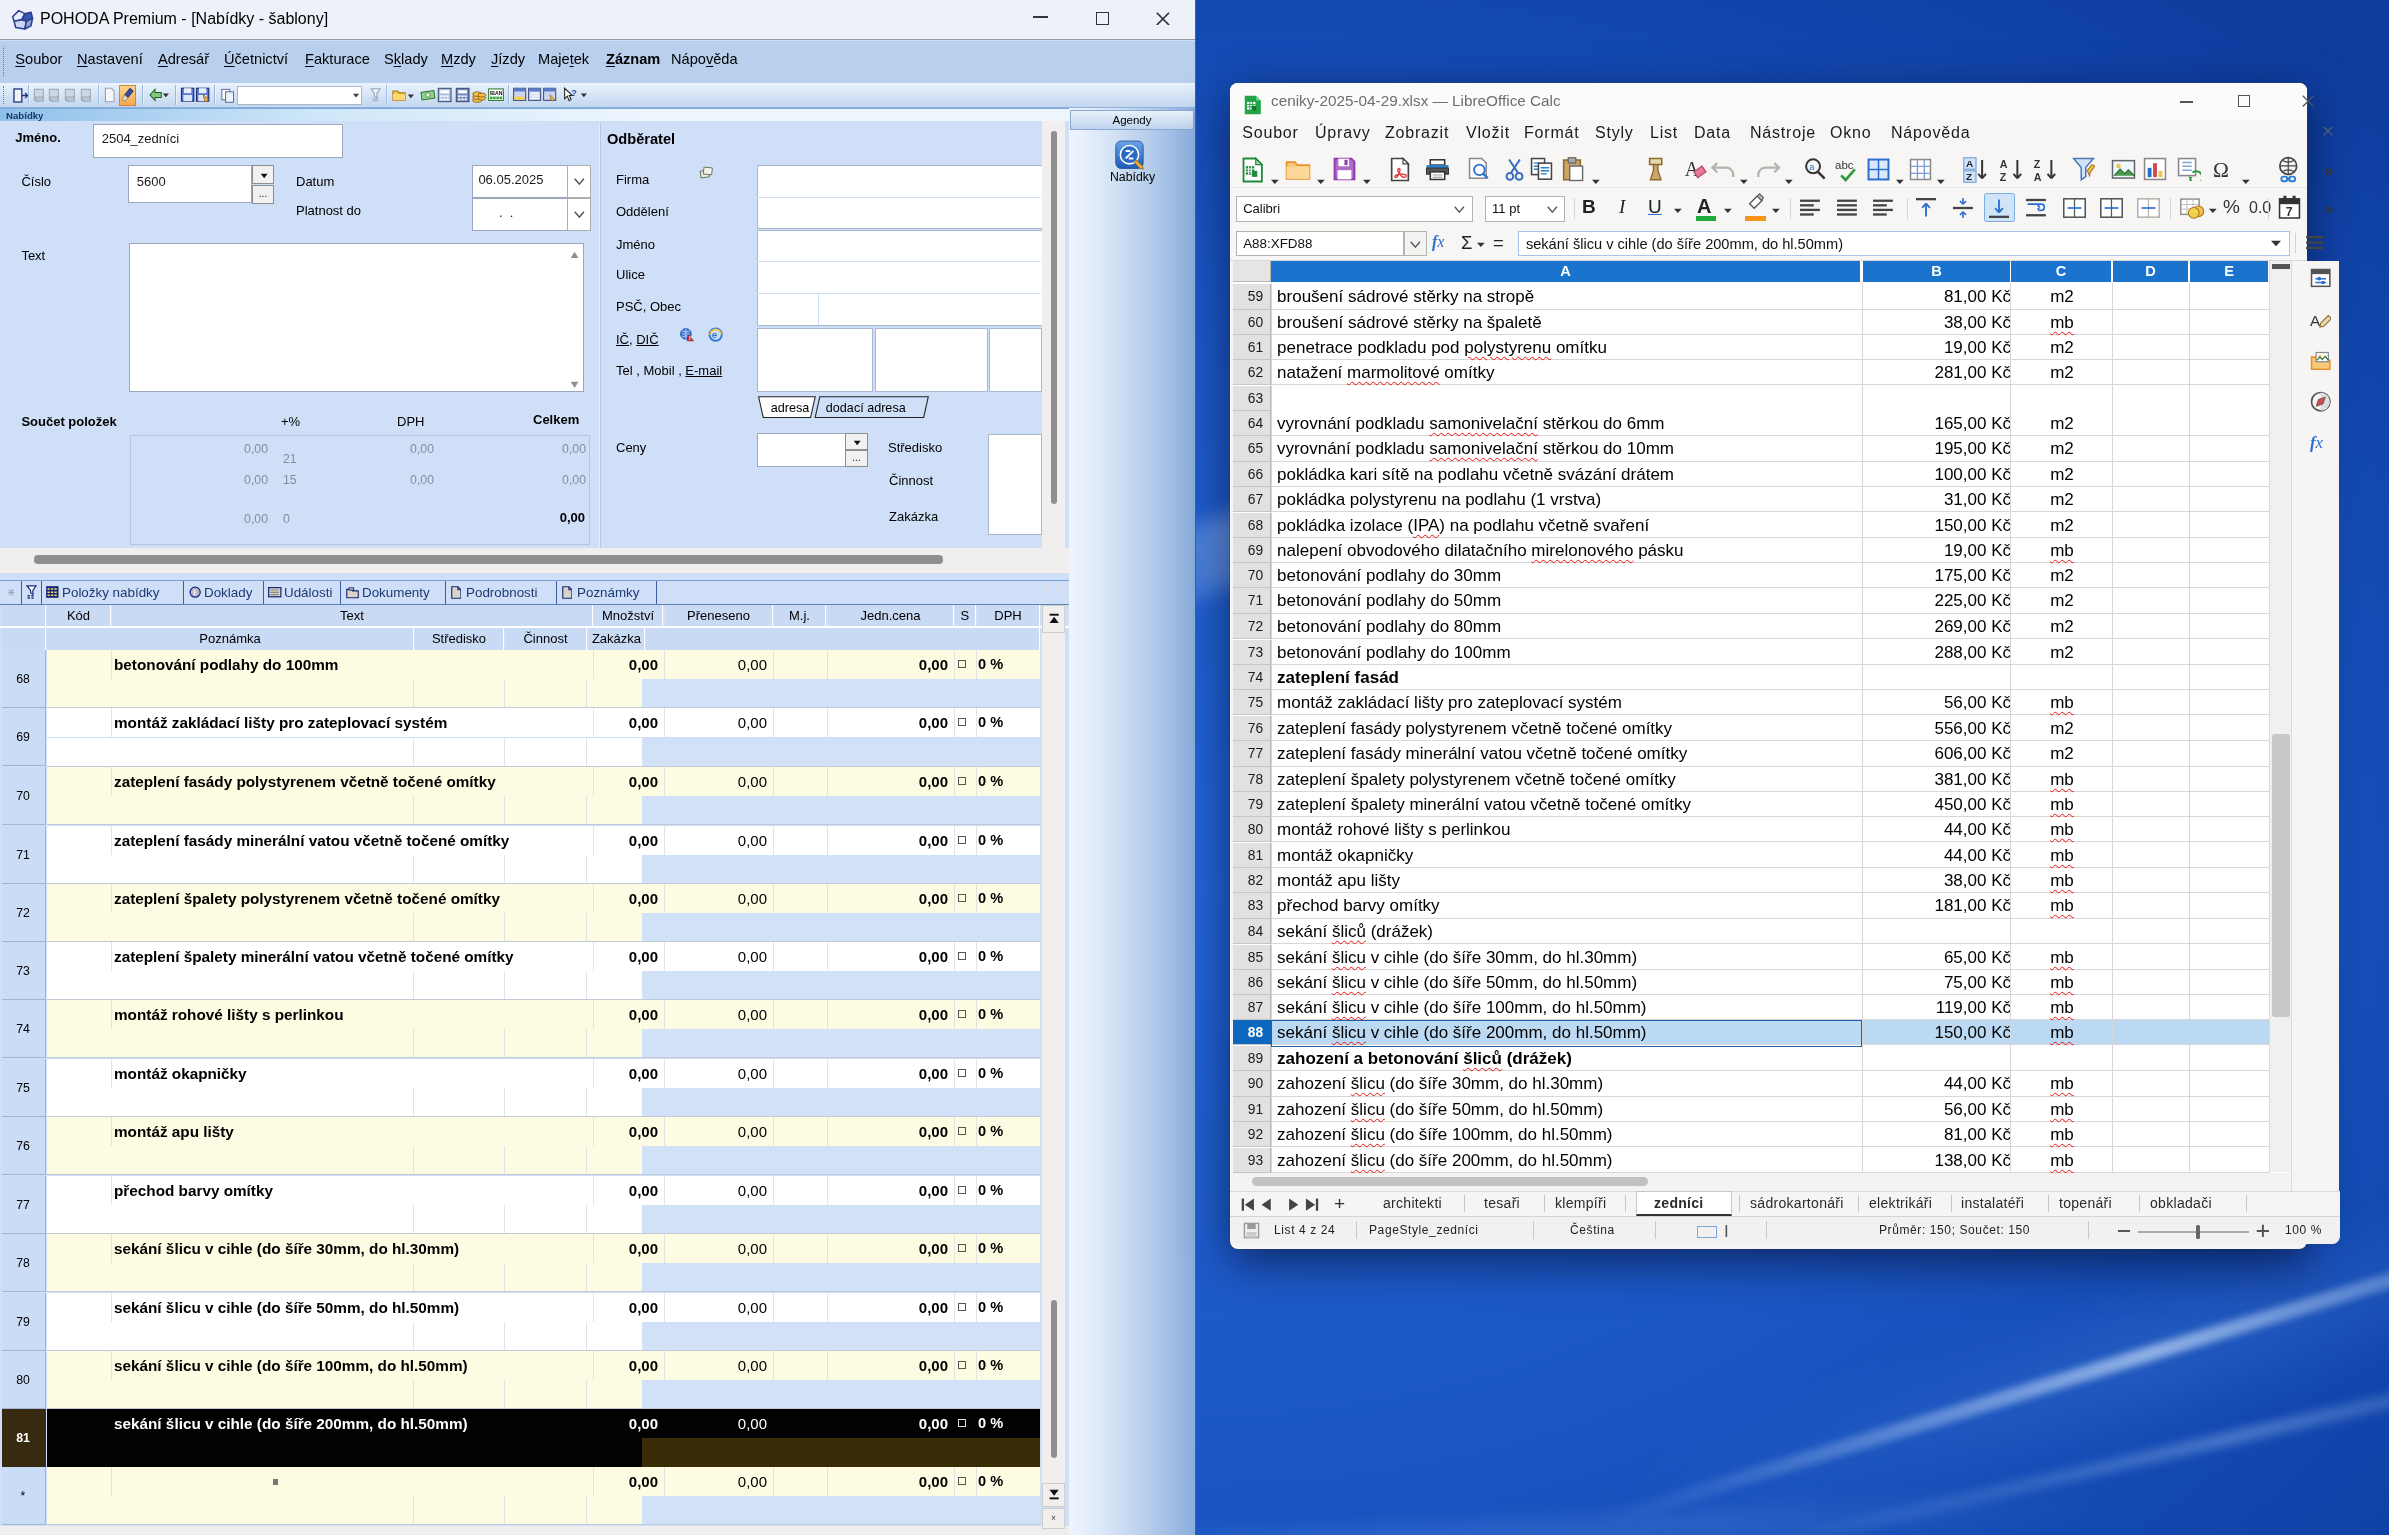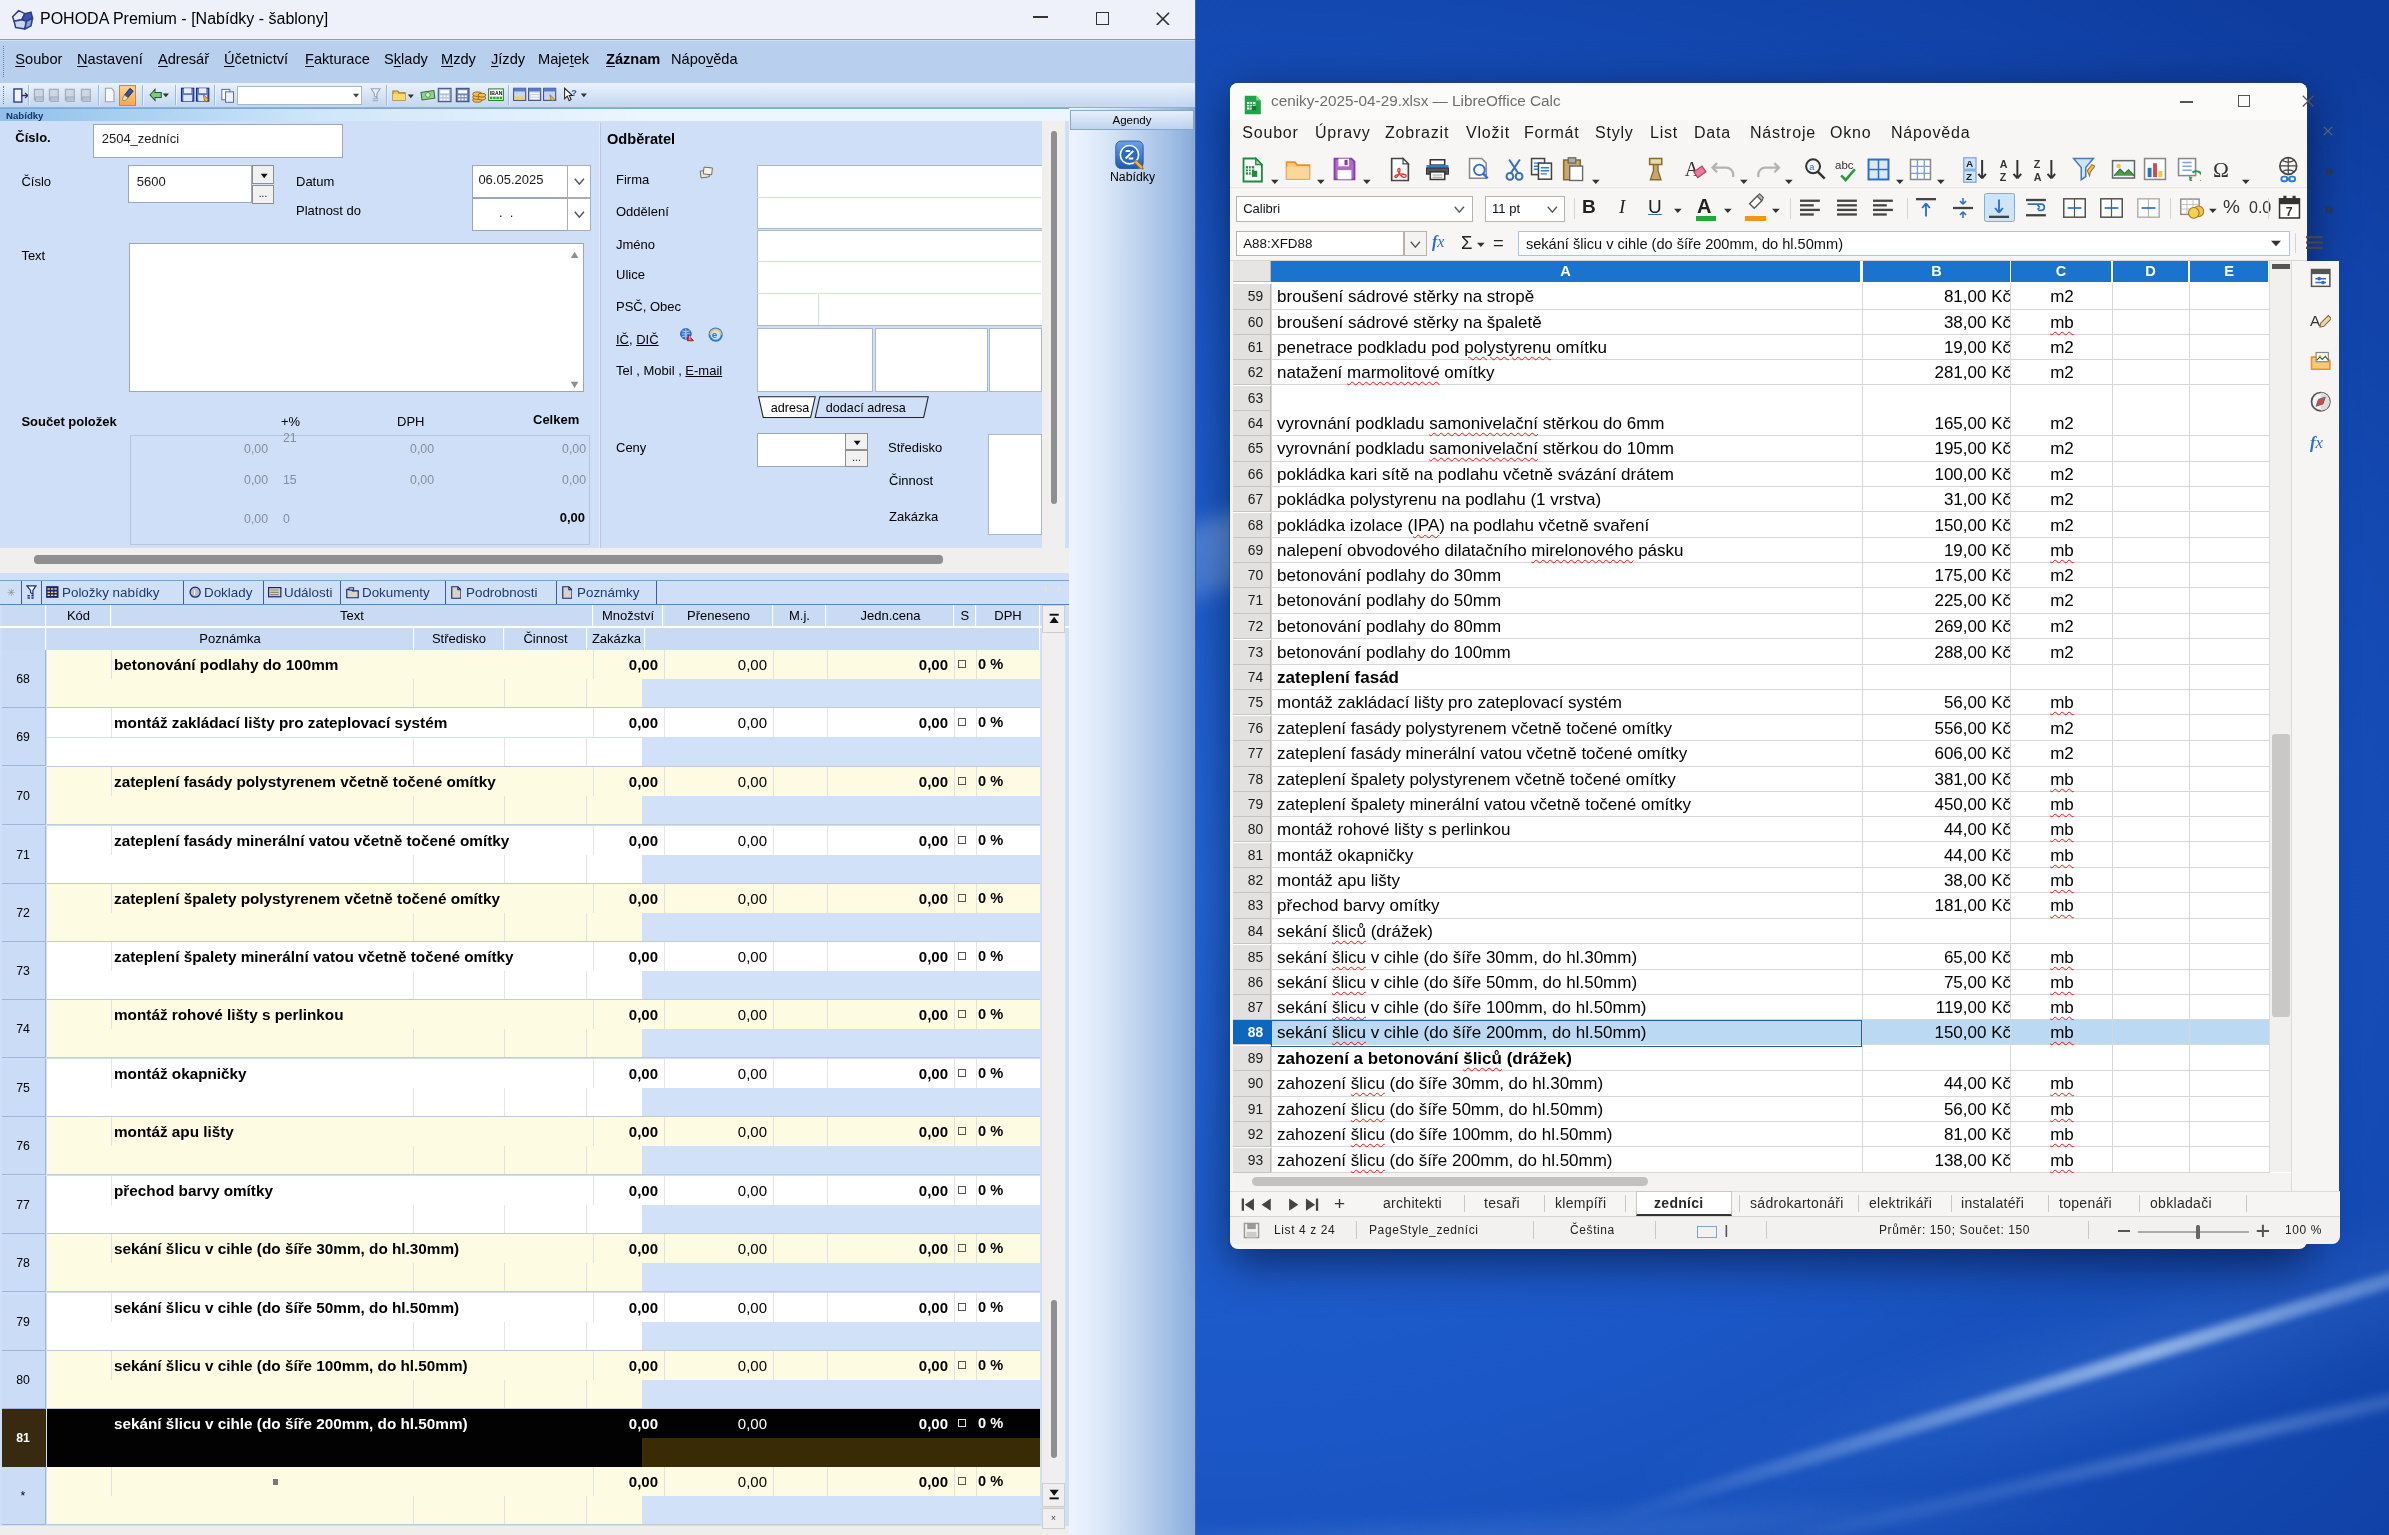--- a/index.html
+++ b/index.html
@@ -237,21 +237,21 @@
 <svg class="icon" style="left:562px;top:87px" width="17" height="17" viewBox="0 0 26 26">
 <path d="M4 2 L4 18 L8 14 L11 21 L14 19 L11 13 L16 13 Z" fill="#fff" stroke="#222" stroke-width="1.6"></path>
 <text x="14" y="14" font-size="14" font-weight="bold" fill="#2a50b8">?</text>
     </svg>
 <svg class="icon" style="left:580px;top:92px" width="7.7" height="6.1" viewBox="0 0 10 8">
       <path d="M1 2 L5 7 L9 2 Z" fill="#333"></path>
     </svg>
 <div class="nab">Nabídky</div>
 <div class="abs" style="left:0;top:121px;width:1069px;height:427px;background:#cfdff7"></div>
 <div class="abs" style="left:600px;top:123px;width:0.8px;height:426px;background:#b9c8e2;box-shadow:-0.8px 0 0 #e8eefb"></div>
-<div class="lbl" style="left:15.3px;top:130px;font-weight:bold">Číslo.</div>
+<div class="lbl" style="left:15.3px;top:130px;font-weight:bold">Jméno.</div>
 <div class="fld" style="left:93px;top:124px;width:250px;height:34px">
       <div class="fldtxt">2504_zedníci</div>
     </div>
 <div class="lbl" style="left:21.4px;top:174px">Číslo</div>
 <div class="fld" style="left:128px;top:165px;width:124px;height:38px">
       <div class="fldtxt" style="padding-top:8.4px">5600</div>
     </div>
 <div class="spinbox" style="left:252px;top:165px;width:22px;height:19px">
       <svg style="position:absolute;left:6.9px;top:6.9px" width="8.4" height="6.1" viewBox="0 0 11 8">
         <path d="M1 1 L5.5 7 L10 1 Z" fill="#111"></path>
@@ -283,21 +283,21 @@
     </svg>
 <svg class="abs" style="left:570px;top:381px" width="9.2" height="7.7" viewBox="0 0 12 10">
       <path d="M1 1 L11 1 L6 9 Z" fill="#8a8f99"></path>
     </svg>
 <div class="lbl" style="left:21.4px;top:414px;font-weight:bold">Součet položek</div>
 <div class="lbl" style="left:281px;top:414px">+%</div>
 <div class="lbl" style="left:397px;top:414px">DPH</div>
 <div class="lbl" style="left:533px;top:412px;font-weight:bold">Celkem</div>
 <div class="abs" style="left:130px;top:435px;width:460px;height:110px;border:0.8px solid #b7c4d9"></div>
 <div class="sumtxt" style="left:191px;top:442px;width:77px">0,00</div>
-<div class="sumtxt" style="left:283px;top:431px;width:23px;text-align:left">21</div>
+<div class="sumtxt" style="left:283px;top:452px;width:23px;text-align:left">21</div>
 <div class="sumtxt" style="left:357px;top:442px;width:77px">0,00</div>
 <div class="sumtxt" style="left:509px;top:442px;width:77px">0,00</div>
 <div class="sumtxt" style="left:191px;top:473px;width:77px">0,00</div>
 <div class="sumtxt" style="left:283px;top:473px;width:23px;text-align:left">15</div>
 <div class="sumtxt" style="left:357px;top:473px;width:77px">0,00</div>
 <div class="sumtxt" style="left:509px;top:473px;width:77px">0,00</div>
 <div class="sumtxt" style="left:191px;top:512px;width:77px">0,00</div>
 <div class="sumtxt" style="left:283px;top:512px;width:23px;text-align:left">0</div>
 <div class="sumtxt" style="left:501px;top:510px;width:84px;color:#000;font-weight:bold;font-size:13px">0,00</div>
 <div class="lbl" style="left:607px;top:131px;font-weight:bold;font-size:14.6px">Odběratel</div>

